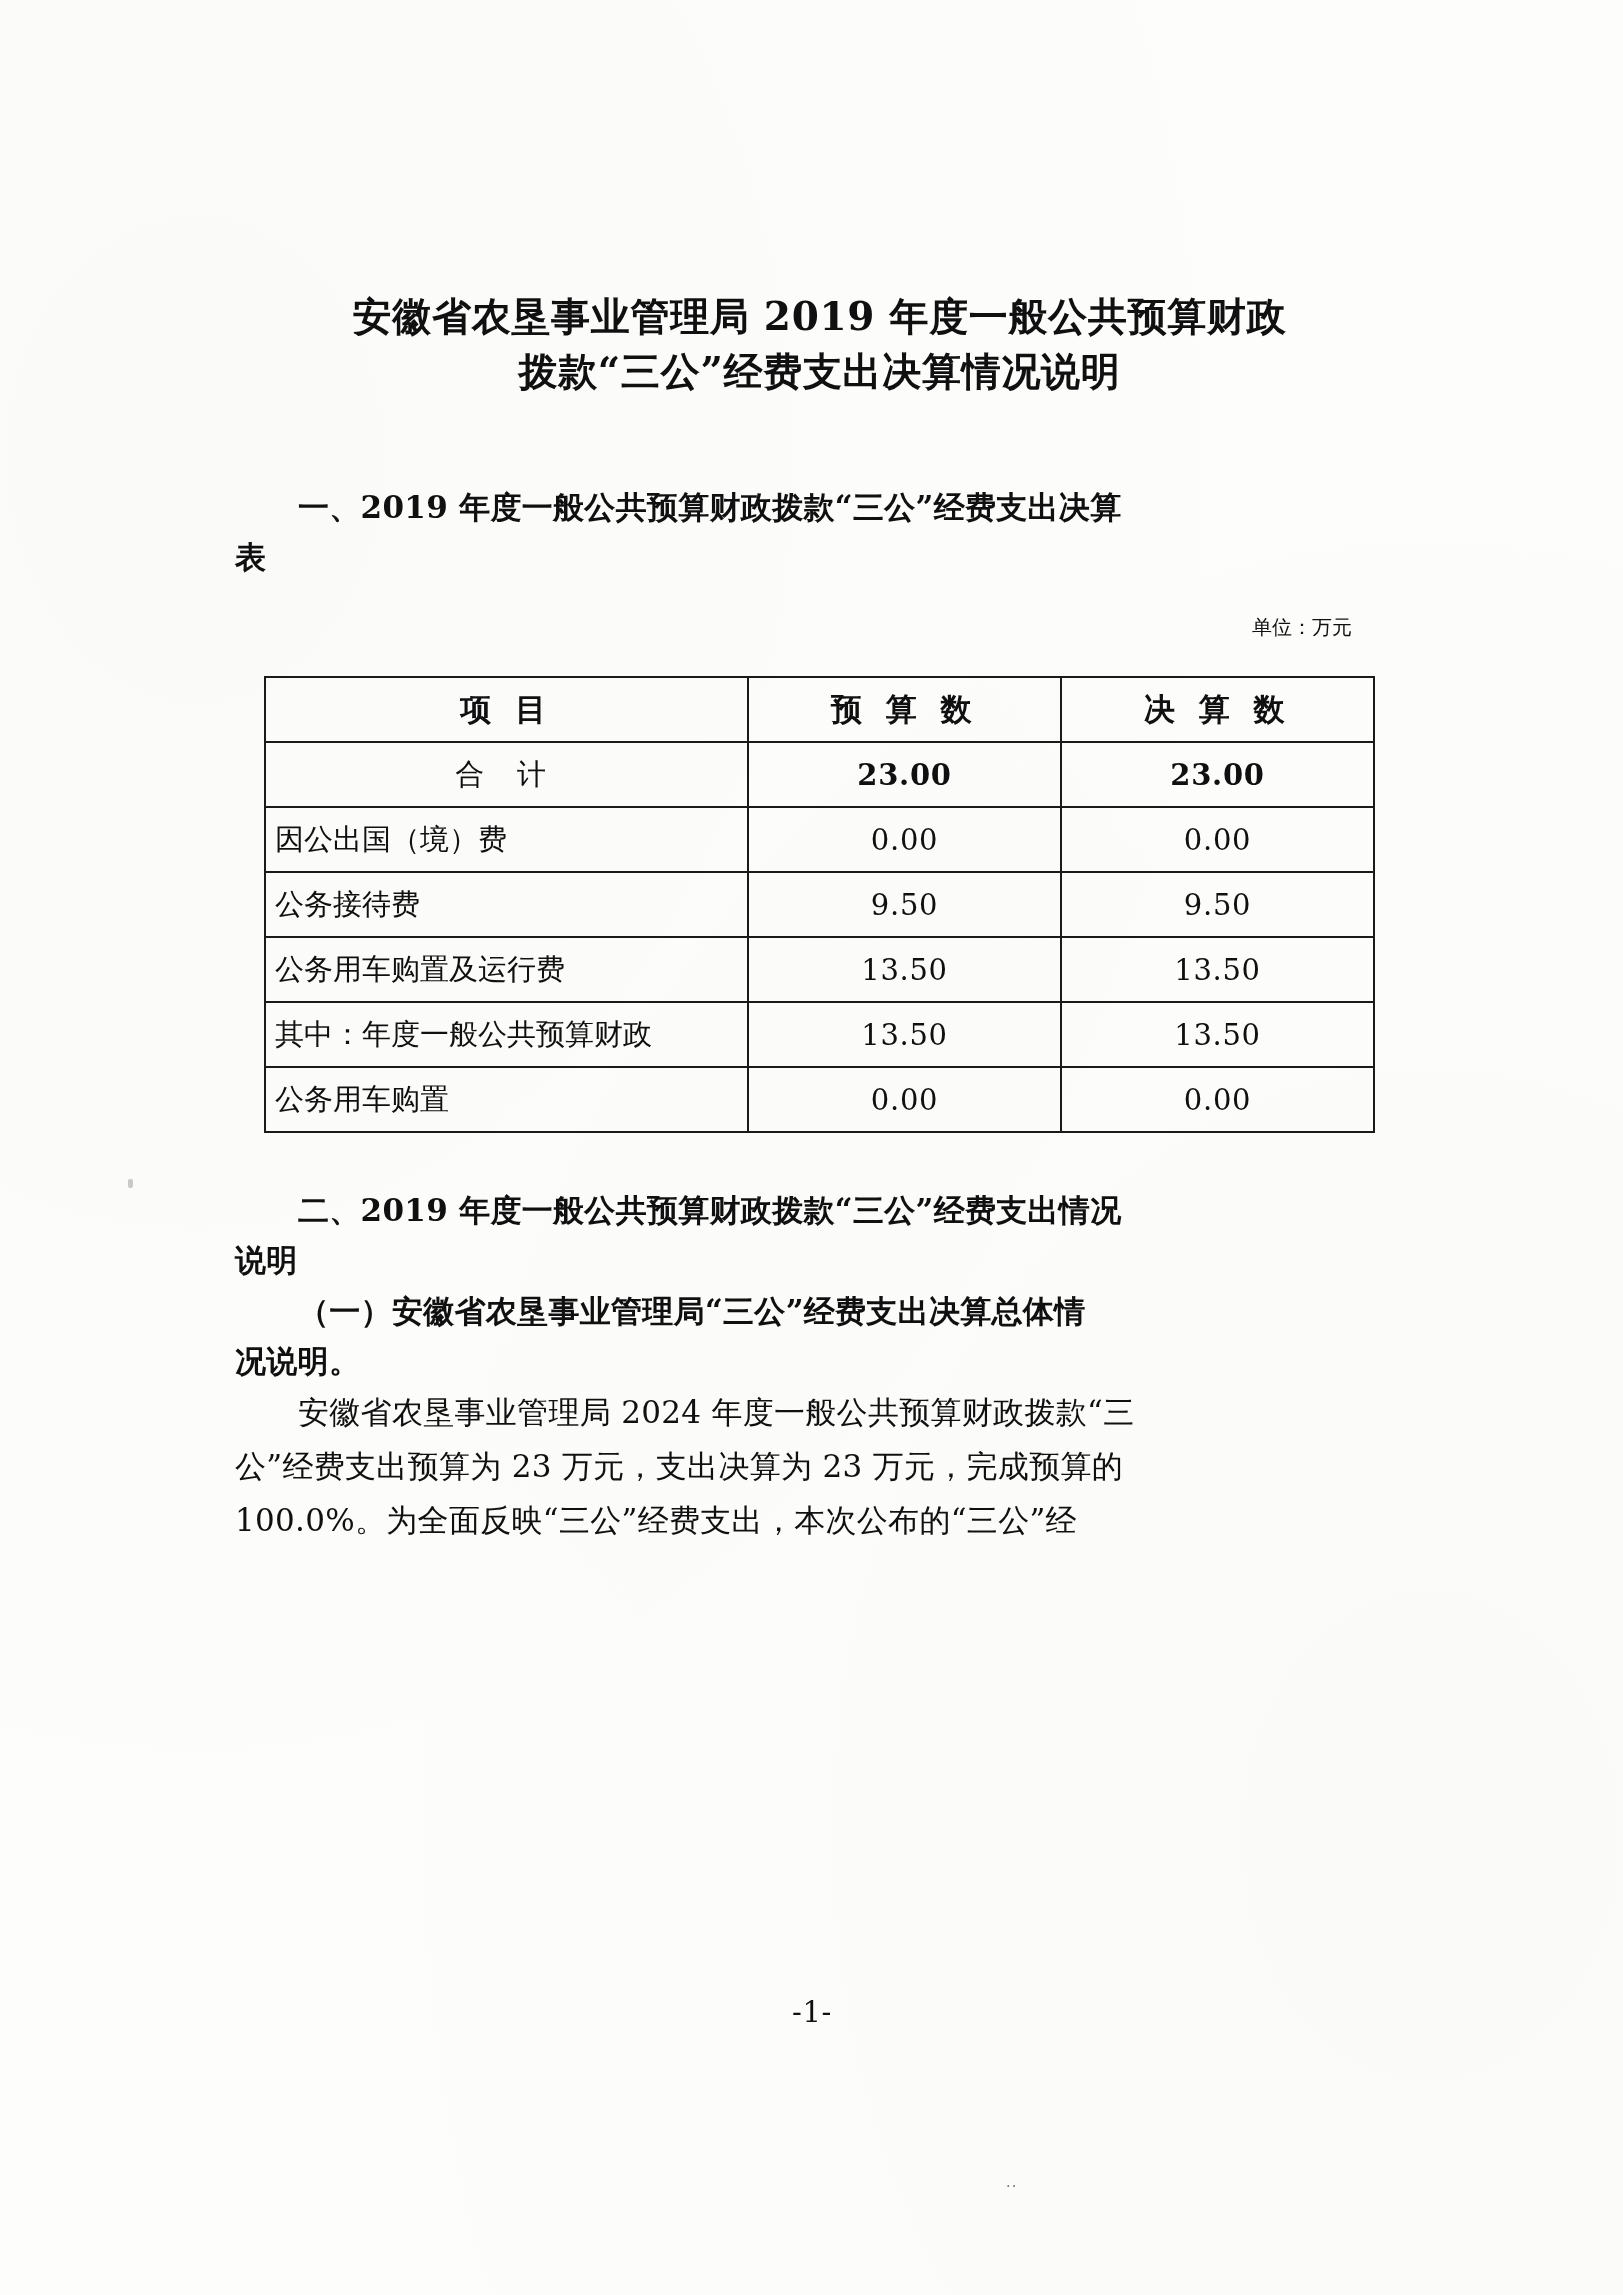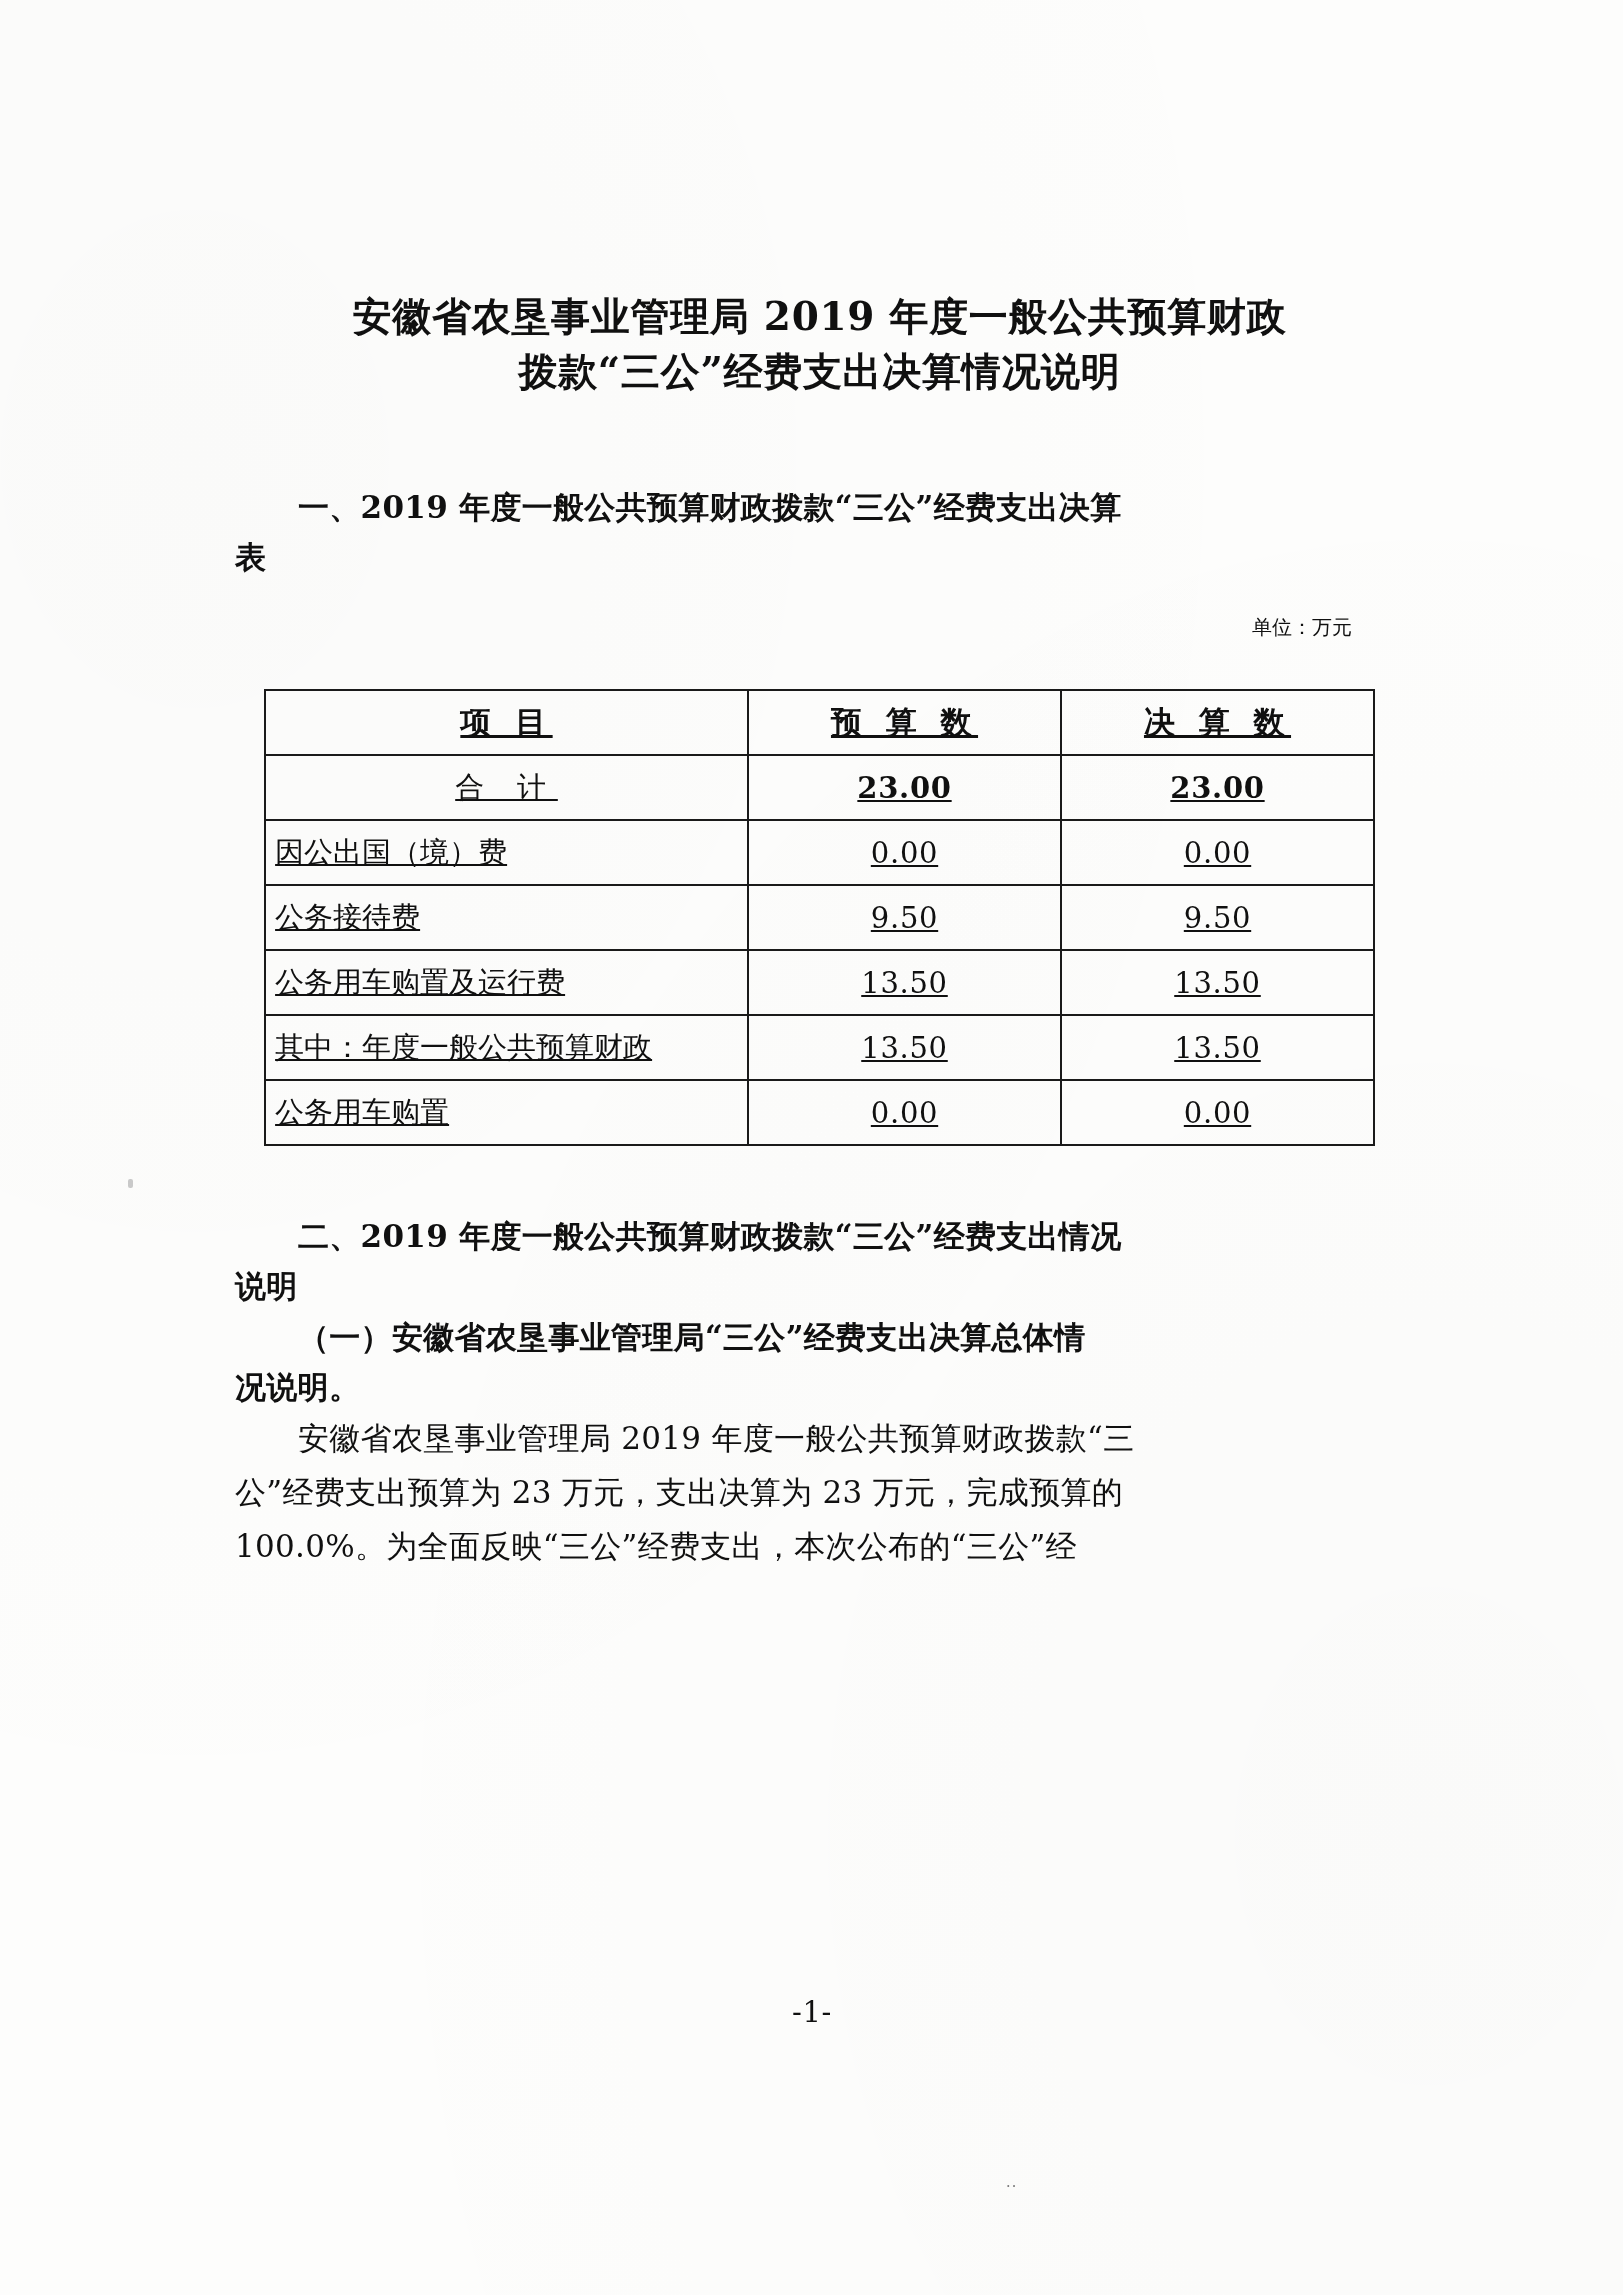--- a/index.html
+++ b/index.html
@@ -62,24 +62,23 @@
     text-align: right;
     font-size: 20px;
     line-height: 1.5;
     padding-right: 52px;
     font-weight: 400;
   }
 
   table.decl {
     border-collapse: collapse;
     width: 1110px;
-    margin: 17px auto;
+    margin: 4px auto;
     table-layout: fixed;
     border: 2.6px solid #151515;
-    text-decoration: underline;
   }
   table.decl td, table.decl th {
     border: 2px solid #1a1a1a;
     height: 63px;
     font-size: 29px;
     font-weight: 400;
     padding: 0 9.1px;
     vertical-align: middle;
   }
   table.decl th {
@@ -228,21 +227,21 @@
     </table>
 
     <div class="gap-3"></div>
 
     <div class="section-heading">二、2019 年度一般公共预算财政拨款“三公”经费支出情况</div>
     <div class="section-heading" style="text-indent:0">说明</div>
 
     <div class="section-heading">（一）安徽省农垦事业管理局“三公”经费支出决算总体情</div>
     <div class="section-heading" style="text-indent:0">况说明。</div>
 
-    <p class="body-text">安徽省农垦事业管理局 2019 年度一般公共预算财政拨款“三</p>
+    <p class="body-text">安徽省农垦事业管理局 2024 年度一般公共预算财政拨款“三</p>
     <p class="body-text no-indent">公”经费支出预算为 23 万元，支出决算为 23 万元，完成预算的</p>
     <p class="body-text no-indent">100.0%。为全面反映“三公”经费支出，本次公布的“三公”经</p>
 
   </div>
 
   <div class="page-number">-1-</div>
   <div class="scan-mark">··</div>
 
 </div>
 

